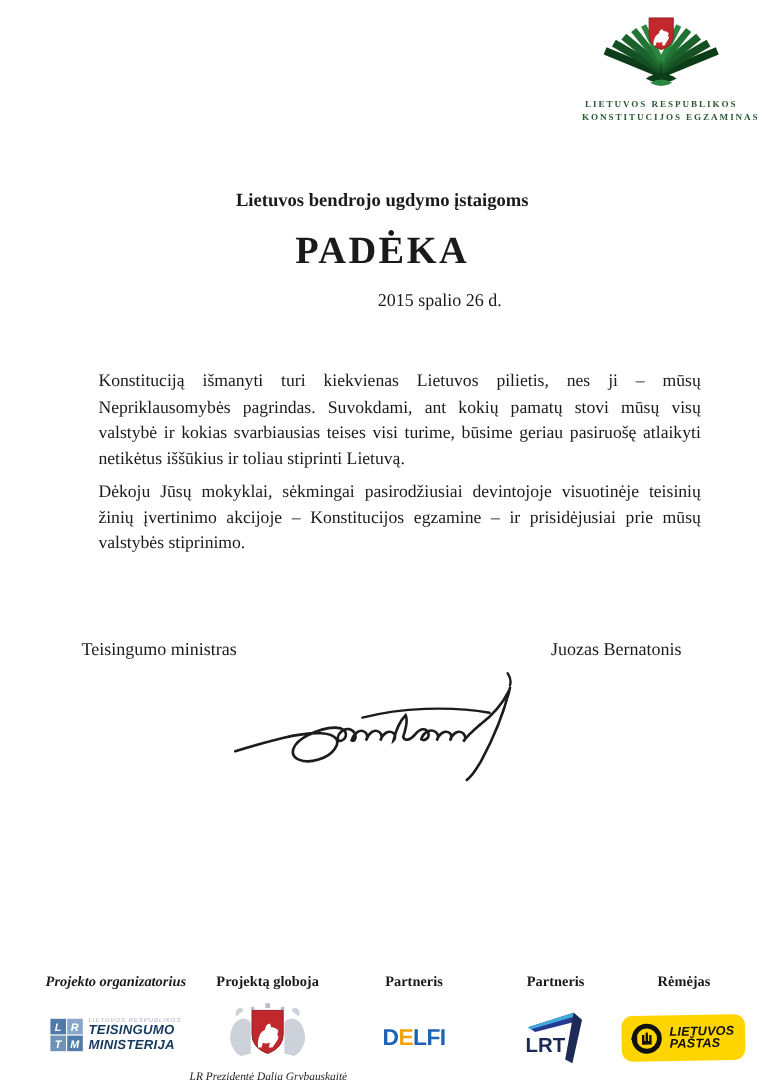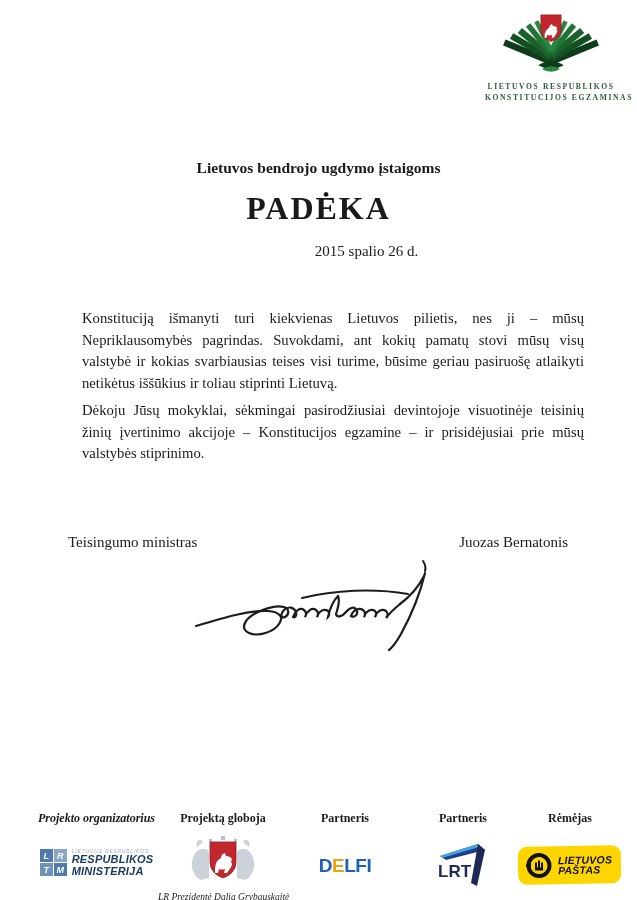--- a/index.html
+++ b/index.html
@@ -131,21 +131,21 @@
     <div class="f-label">Projekto organizatorius</div>
     <div class="ministry-logo">
       <div class="lrtm-grid">
         <span class="sq-l">L</span>
         <span class="sq-r">R</span>
         <span class="sq-t">T</span>
         <span class="sq-m">M</span>
       </div>
       <div class="ministry-text">
         <div class="ministry-small">LIETUVOS RESPUBLIKOS</div>
-        <div class="ministry-line">RESPUBLIKOS</div>
+        <div class="ministry-line">TEISINGUMO</div>
         <div class="ministry-line">MINISTERIJA</div>
       </div>
     </div>
   </div>
 
   <div class="f-col c2">
     <div class="f-label">Projektą globoja</div>
     <div class="president-logo">
       <svg width="80" height="52" viewBox="0 0 80 52">
 

